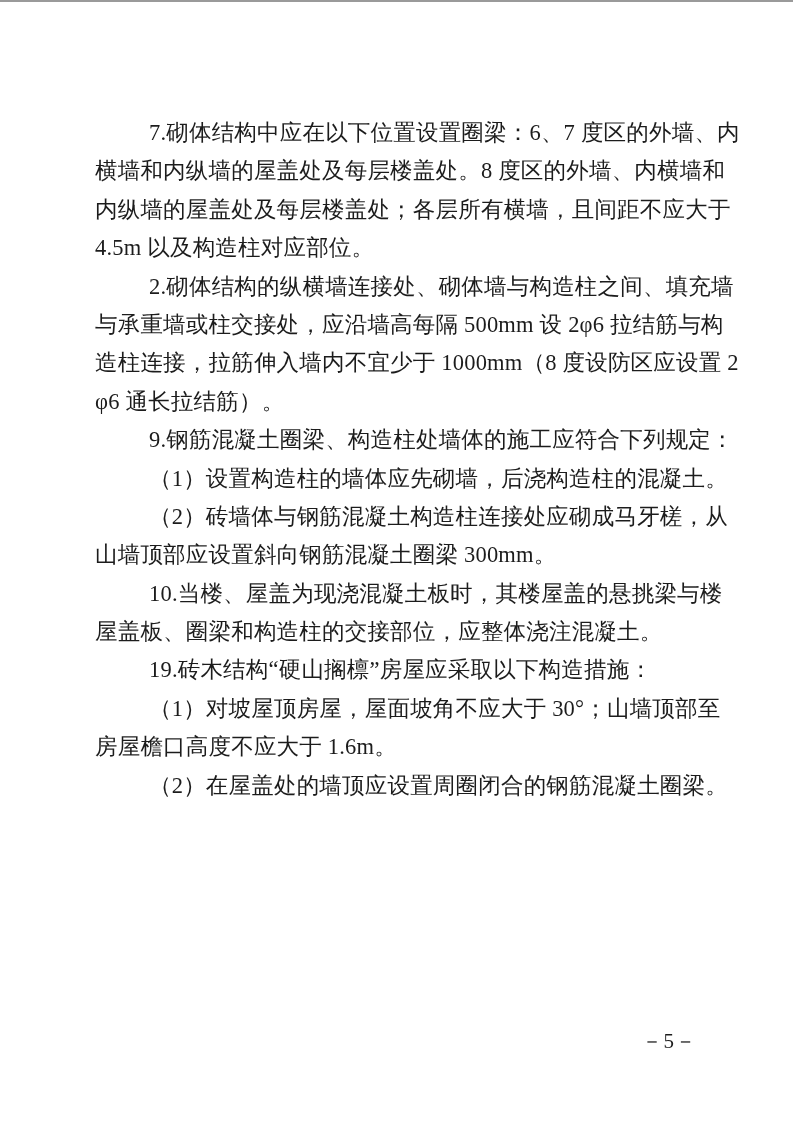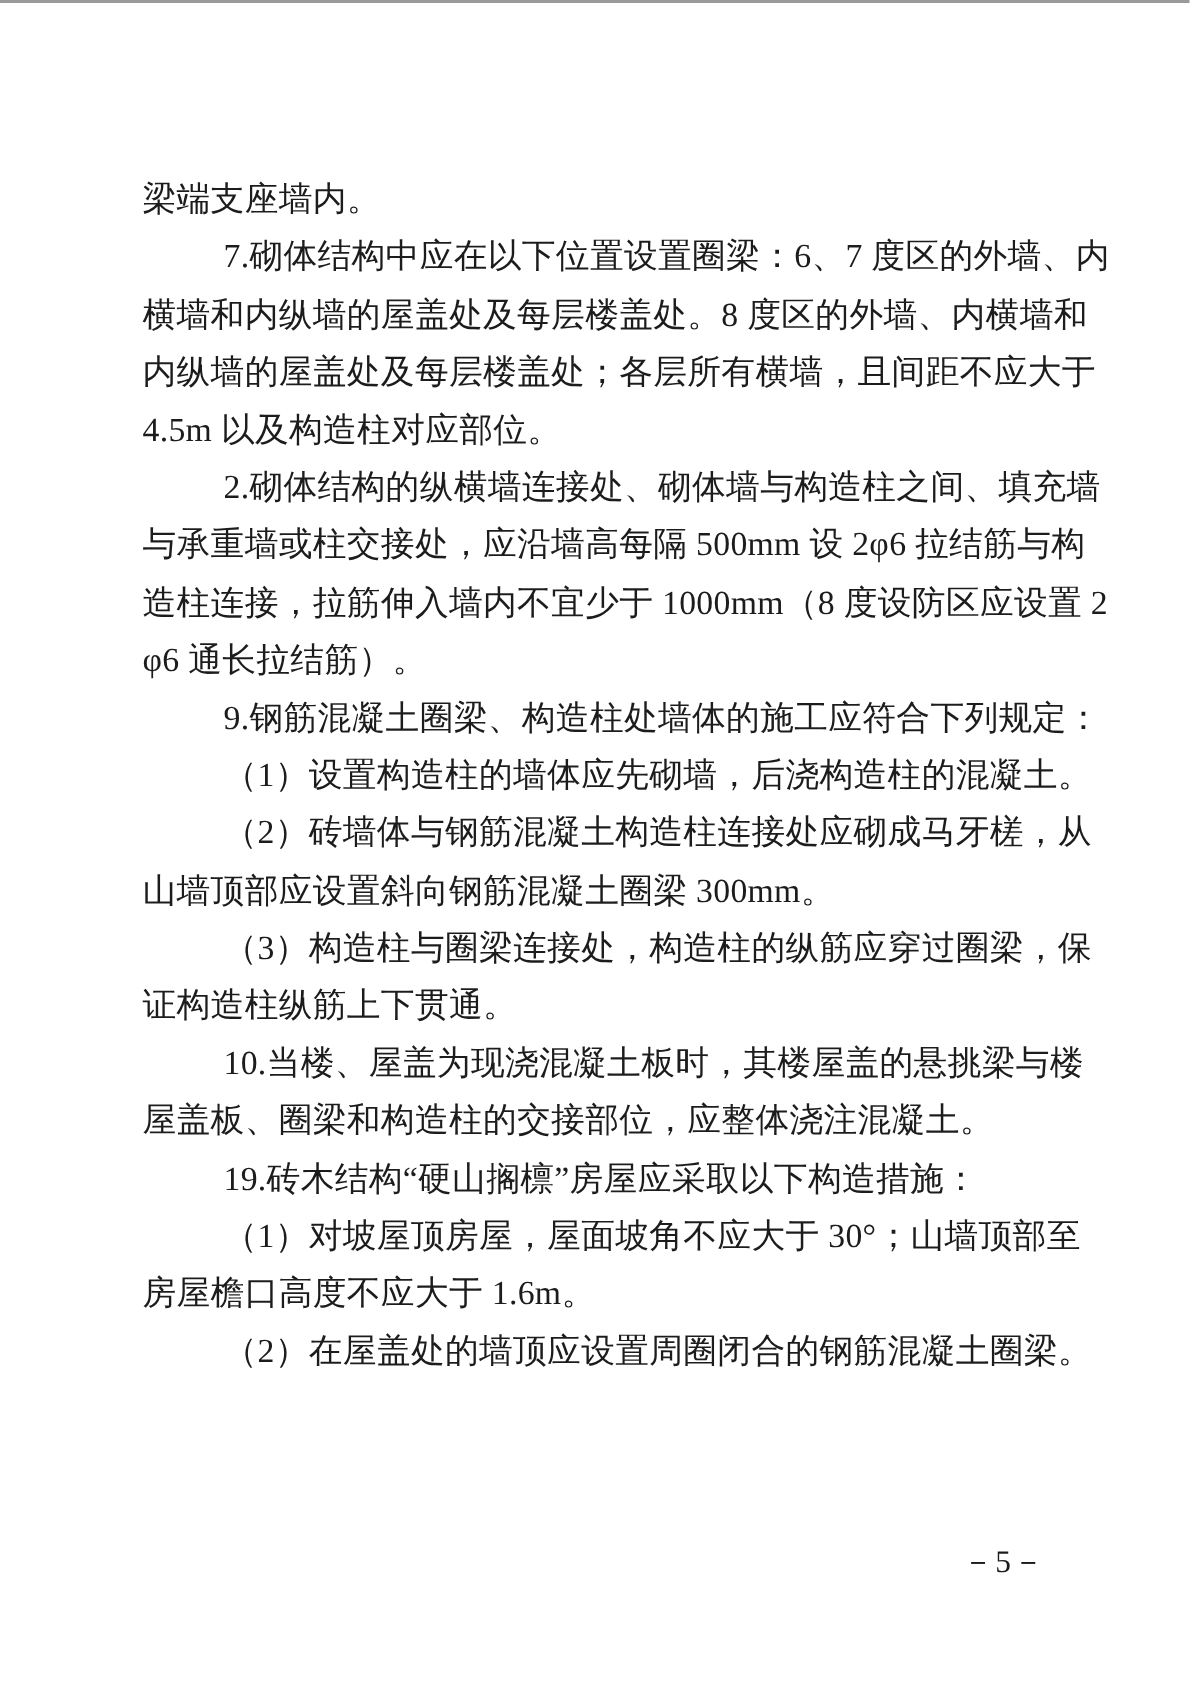--- a/index.html
+++ b/index.html
@@ -53,23 +53,20 @@
     text-align: right;
   }
 </style>
 </head>
 <body>
 
 <div class="scan-edge"></div>
 
 <div class="text-column">
 
-  <div class="para">
-    <div class="line">梁端支座墙内。</div>
-  </div>
 
   <div class="para">
     <div class="line indent full">7.砌体结构中应在以下位置设置圈梁：6、7 度区的外墙、内</div>
     <div class="line full">横墙和内纵墙的屋盖处及每层楼盖处。8 度区的外墙、内横墙和</div>
     <div class="line full">内纵墙的屋盖处及每层楼盖处；各层所有横墙，且间距不应大于</div>
     <div class="line">4.5m 以及构造柱对应部位。</div>
   </div>
 
   <div class="para">
     <div class="line indent full">2.砌体结构的纵横墙连接处、砌体墙与构造柱之间、填充墙</div>
@@ -84,24 +81,20 @@
 
   <div class="para">
     <div class="line indent">（1）设置构造柱的墙体应先砌墙，后浇构造柱的混凝土。</div>
   </div>
 
   <div class="para">
     <div class="line indent full">（2）砖墙体与钢筋混凝土构造柱连接处应砌成马牙槎，从</div>
     <div class="line">山墙顶部应设置斜向钢筋混凝土圈梁 300mm。</div>
   </div>
 
-  <div class="para">
-    <div class="line indent full">（3）构造柱与圈梁连接处，构造柱的纵筋应穿过圈梁，保</div>
-    <div class="line">证构造柱纵筋上下贯通。</div>
-  </div>
 
   <div class="para">
     <div class="line indent full">10.当楼、屋盖为现浇混凝土板时，其楼屋盖的悬挑梁与楼</div>
     <div class="line">屋盖板、圈梁和构造柱的交接部位，应整体浇注混凝土。</div>
   </div>
 
   <div class="para">
     <div class="line indent">19.砖木结构“硬山搁檩”房屋应采取以下构造措施：</div>
   </div>
 

